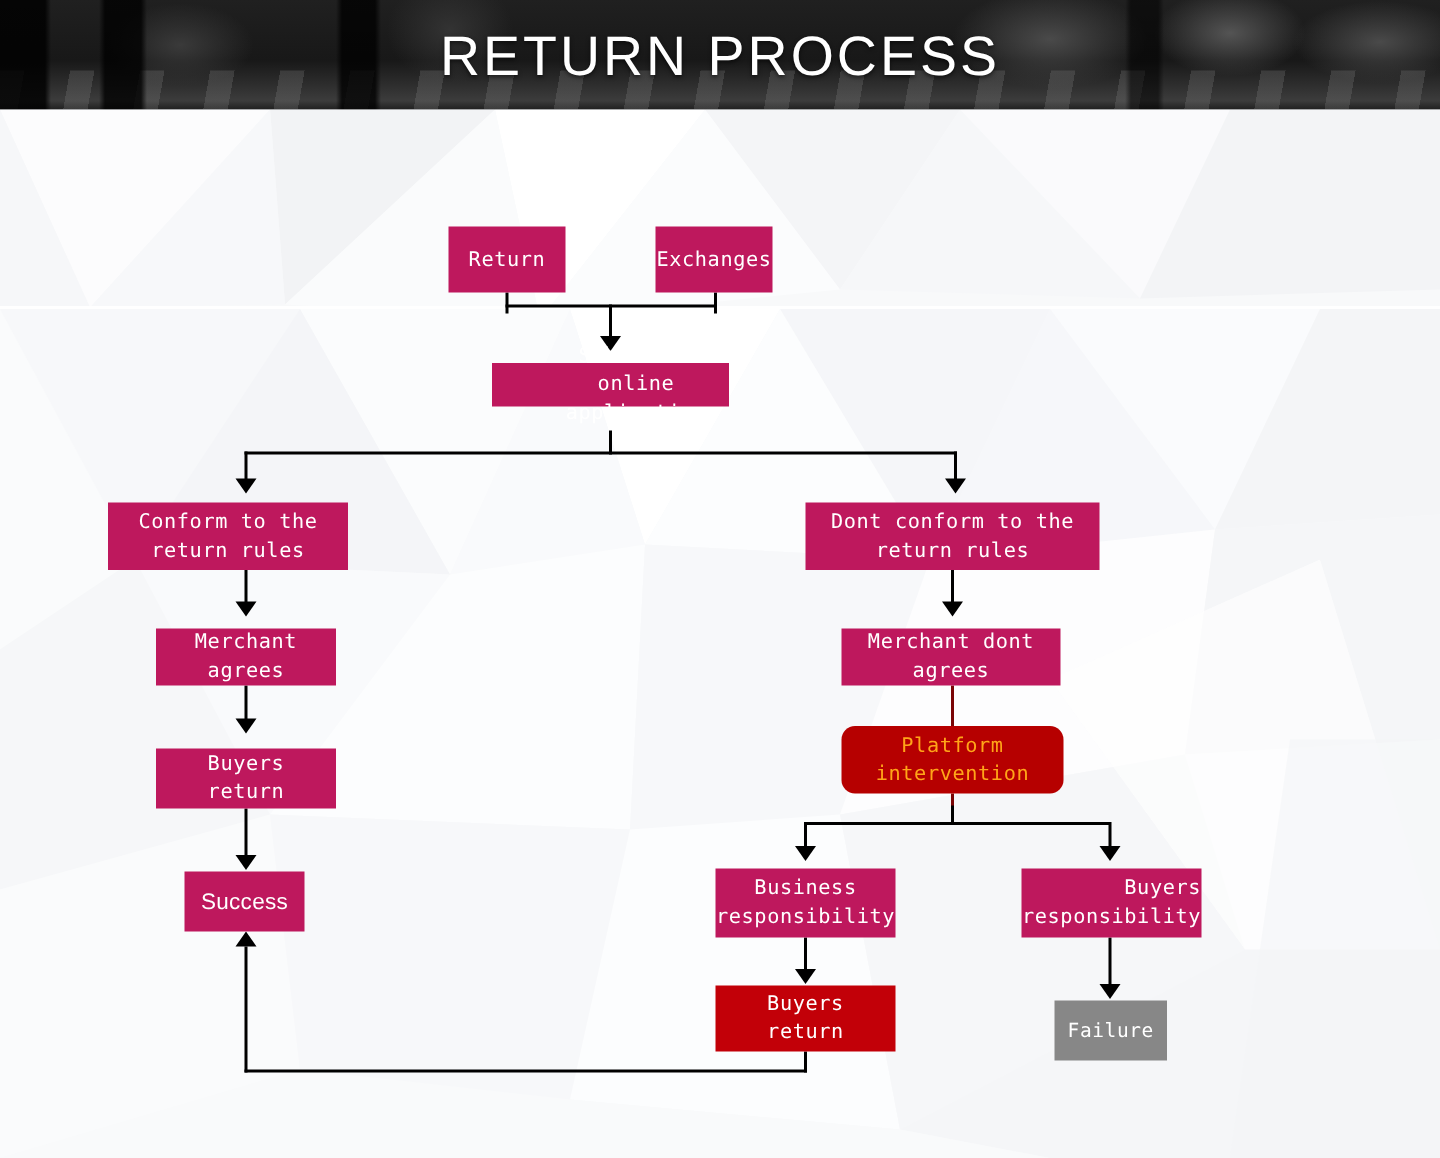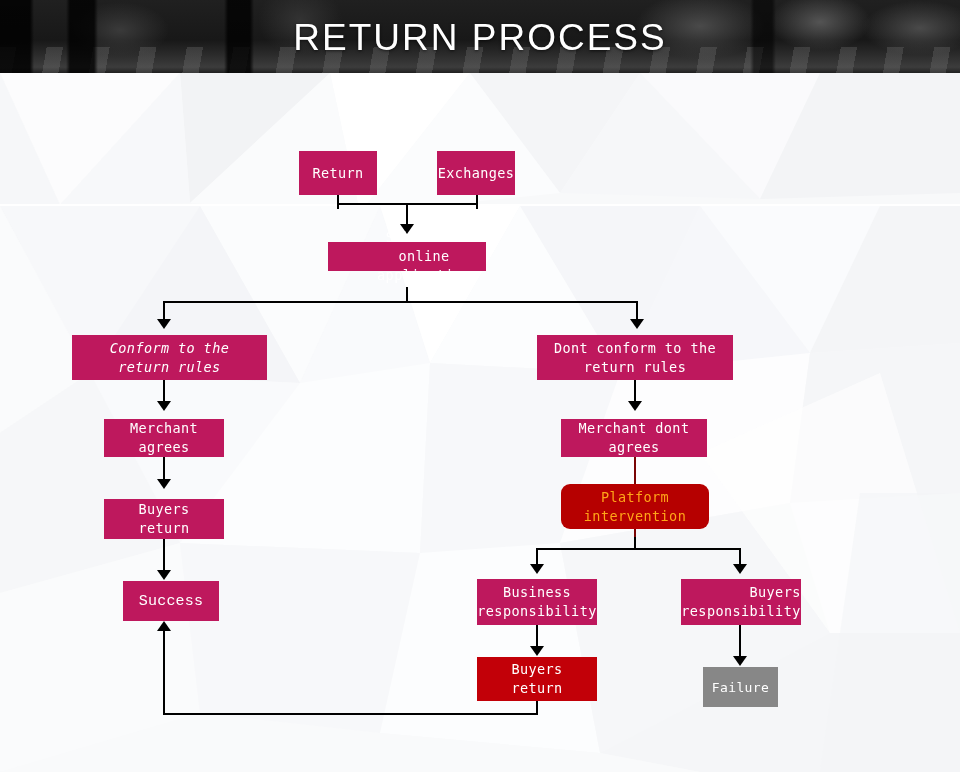--- a/index.html
+++ b/index.html
@@ -256,36 +256,36 @@
     <div class="arrow-up" style="left:157px; top:621px;"></div>
   </div>
 
   <div class="node" style="left:299px; top:151px; width:78px; height:44px;">Return</div>
 
   <div class="node" style="left:437px; top:151px; width:78px; height:44px;">Exchanges</div>
 
   <div class="node" style="left:328px; top:242px; width:158px; height:29px;padding-left:40px;">Submit an online
 application</div>
 
-  <div class="node" style="left:72px; top:335px; width:195px; height:45px;font-style:italic;">Conform to the
+  <div class="node" style="left:72px; top:335px; width:160px; height:45px;">Conform to the
 return rules</div>
 
   <div class="node" style="left:537px; top:335px; width:196px; height:45px;">Dont conform to the
 return rules</div>
 
   <div class="node" style="left:104px; top:419px; width:120px; height:38px;">Merchant agrees</div>
 
   <div class="node" style="left:561px; top:419px; width:146px; height:38px;">Merchant dont agrees</div>
 
   <div class="node" style="left:104px; top:499px; width:120px; height:40px;">Buyers return</div>
 
   <div class="node red-round" style="left:561px; top:484px; width:148px; height:45px;">Platform
 intervention</div>
 
-  <div class="node sans" style="left:123px; top:581px; width:96px; height:40px;font-family:Liberation Mono, monospace;">Success</div>
+  <div class="node sans" style="left:123px; top:581px; width:80px; height:40px;">Success</div>
 
   <div class="node" style="left:477px; top:579px; width:120px; height:46px;">Business
 responsibility</div>
 
   <div class="node" style="left:681px; top:579px; width:120px; height:46px;text-align:right;">Buyers
 responsibility</div>
 
   <div class="node red-flat" style="left:477px; top:657px; width:120px; height:44px;">Buyers return</div>
 
   <div class="node gray" style="left:703px; top:667px; width:75px; height:40px; font-size:13px;">Failure</div>

